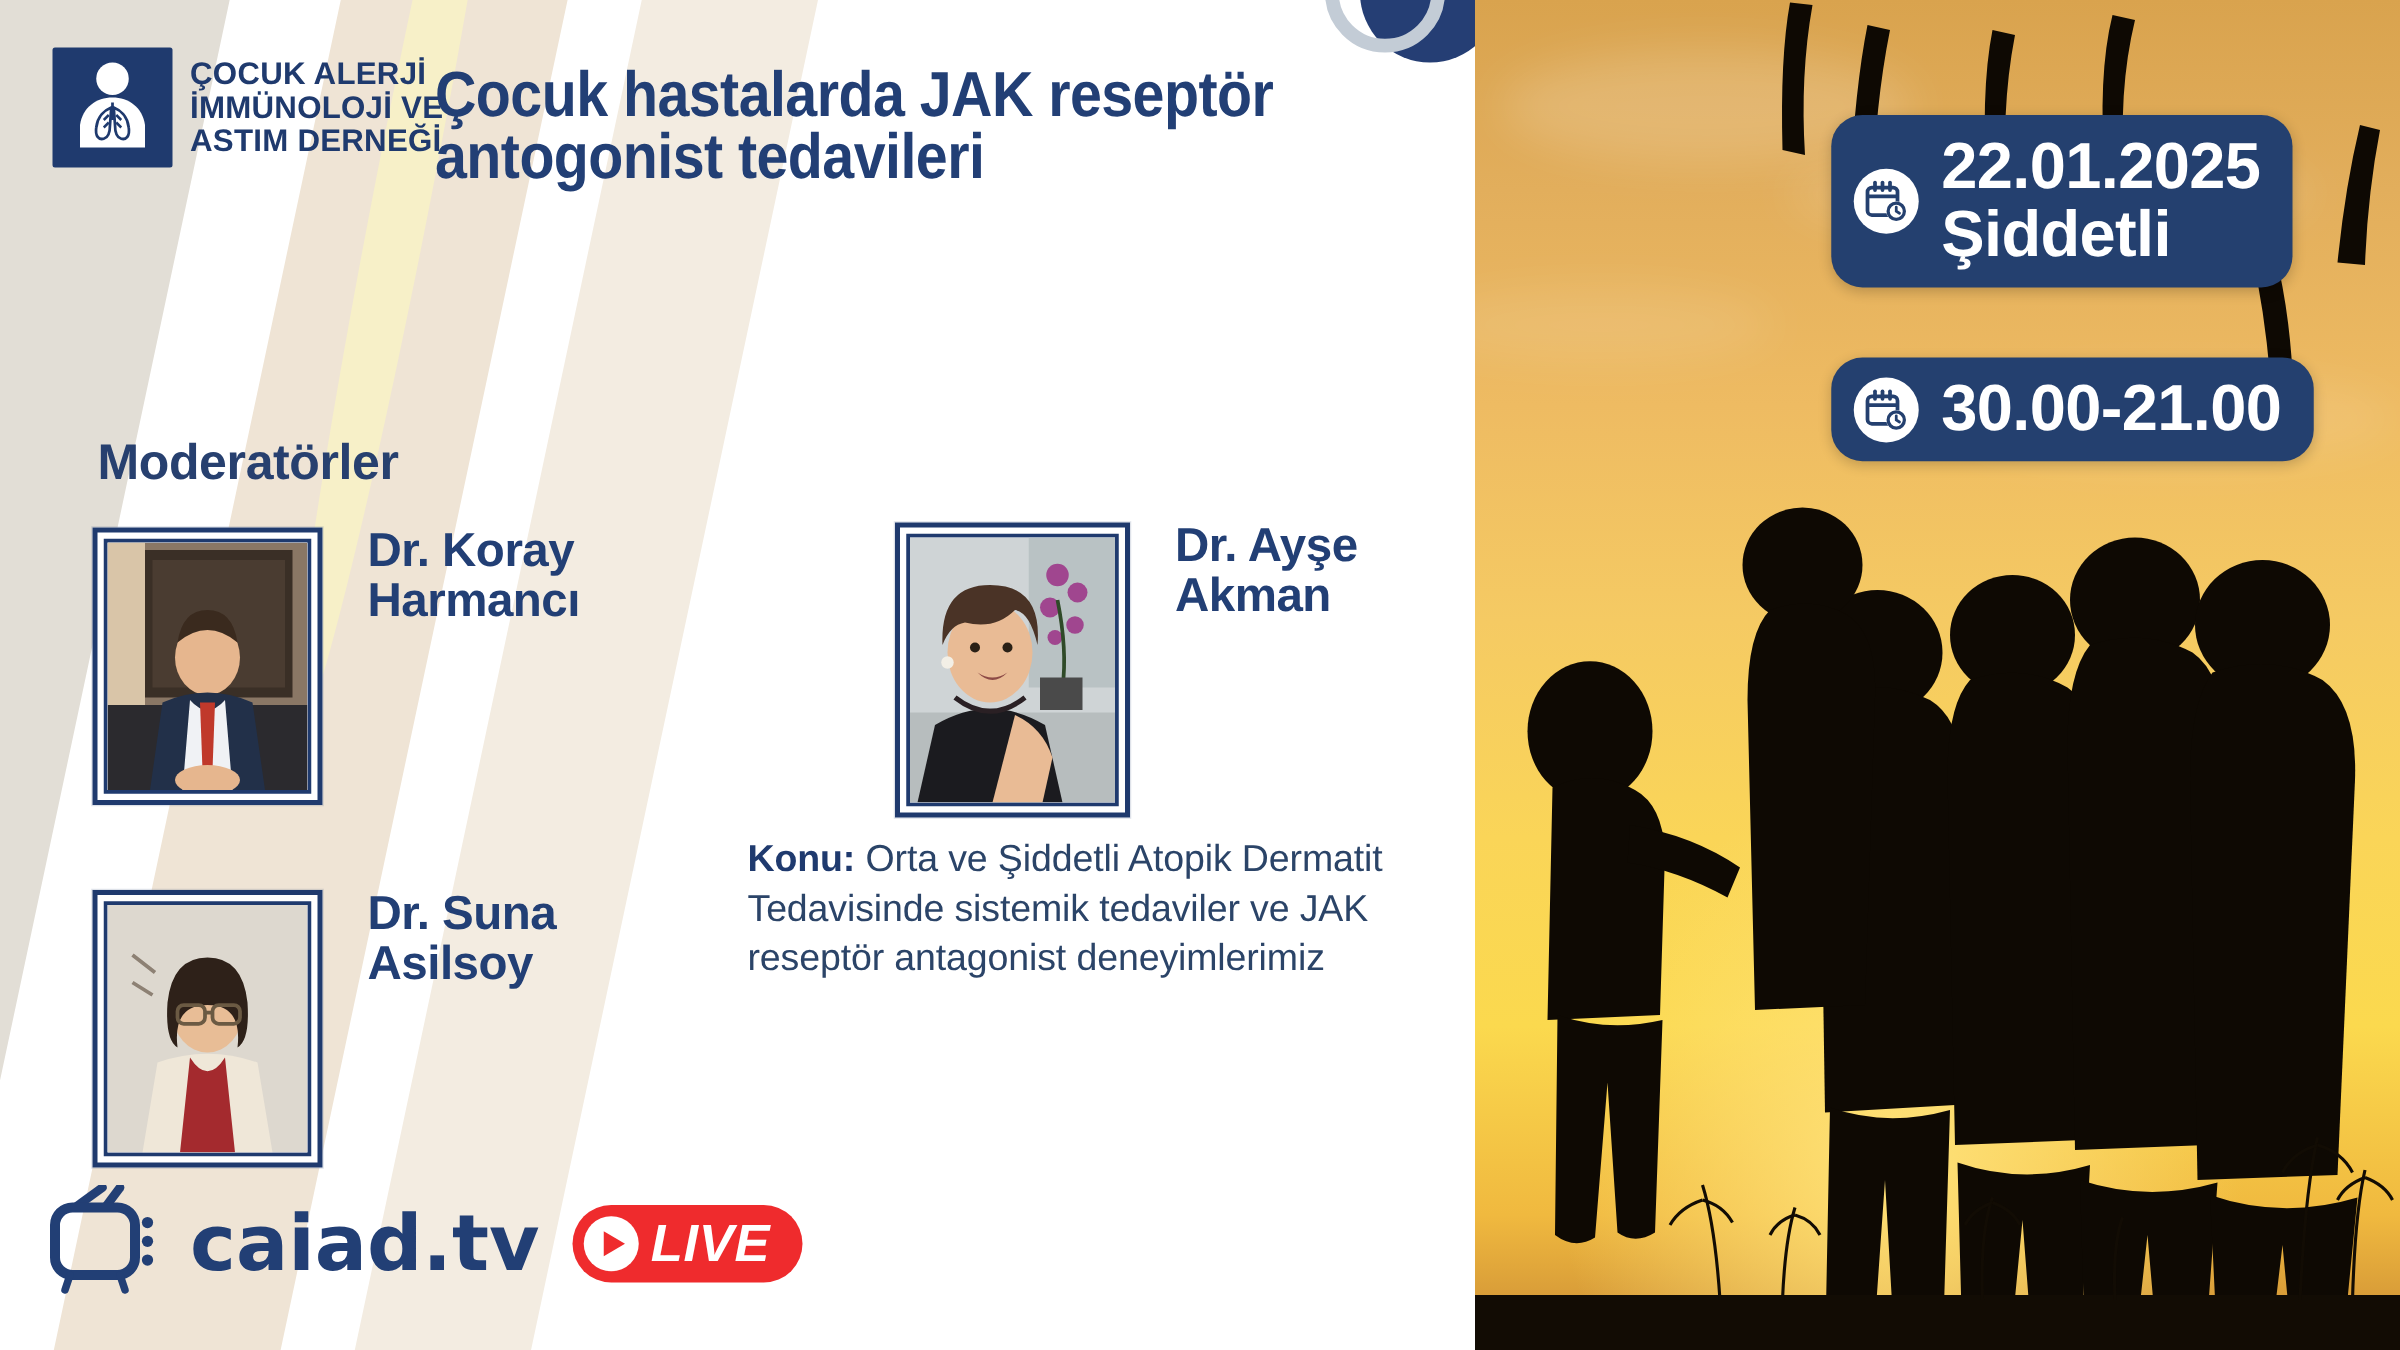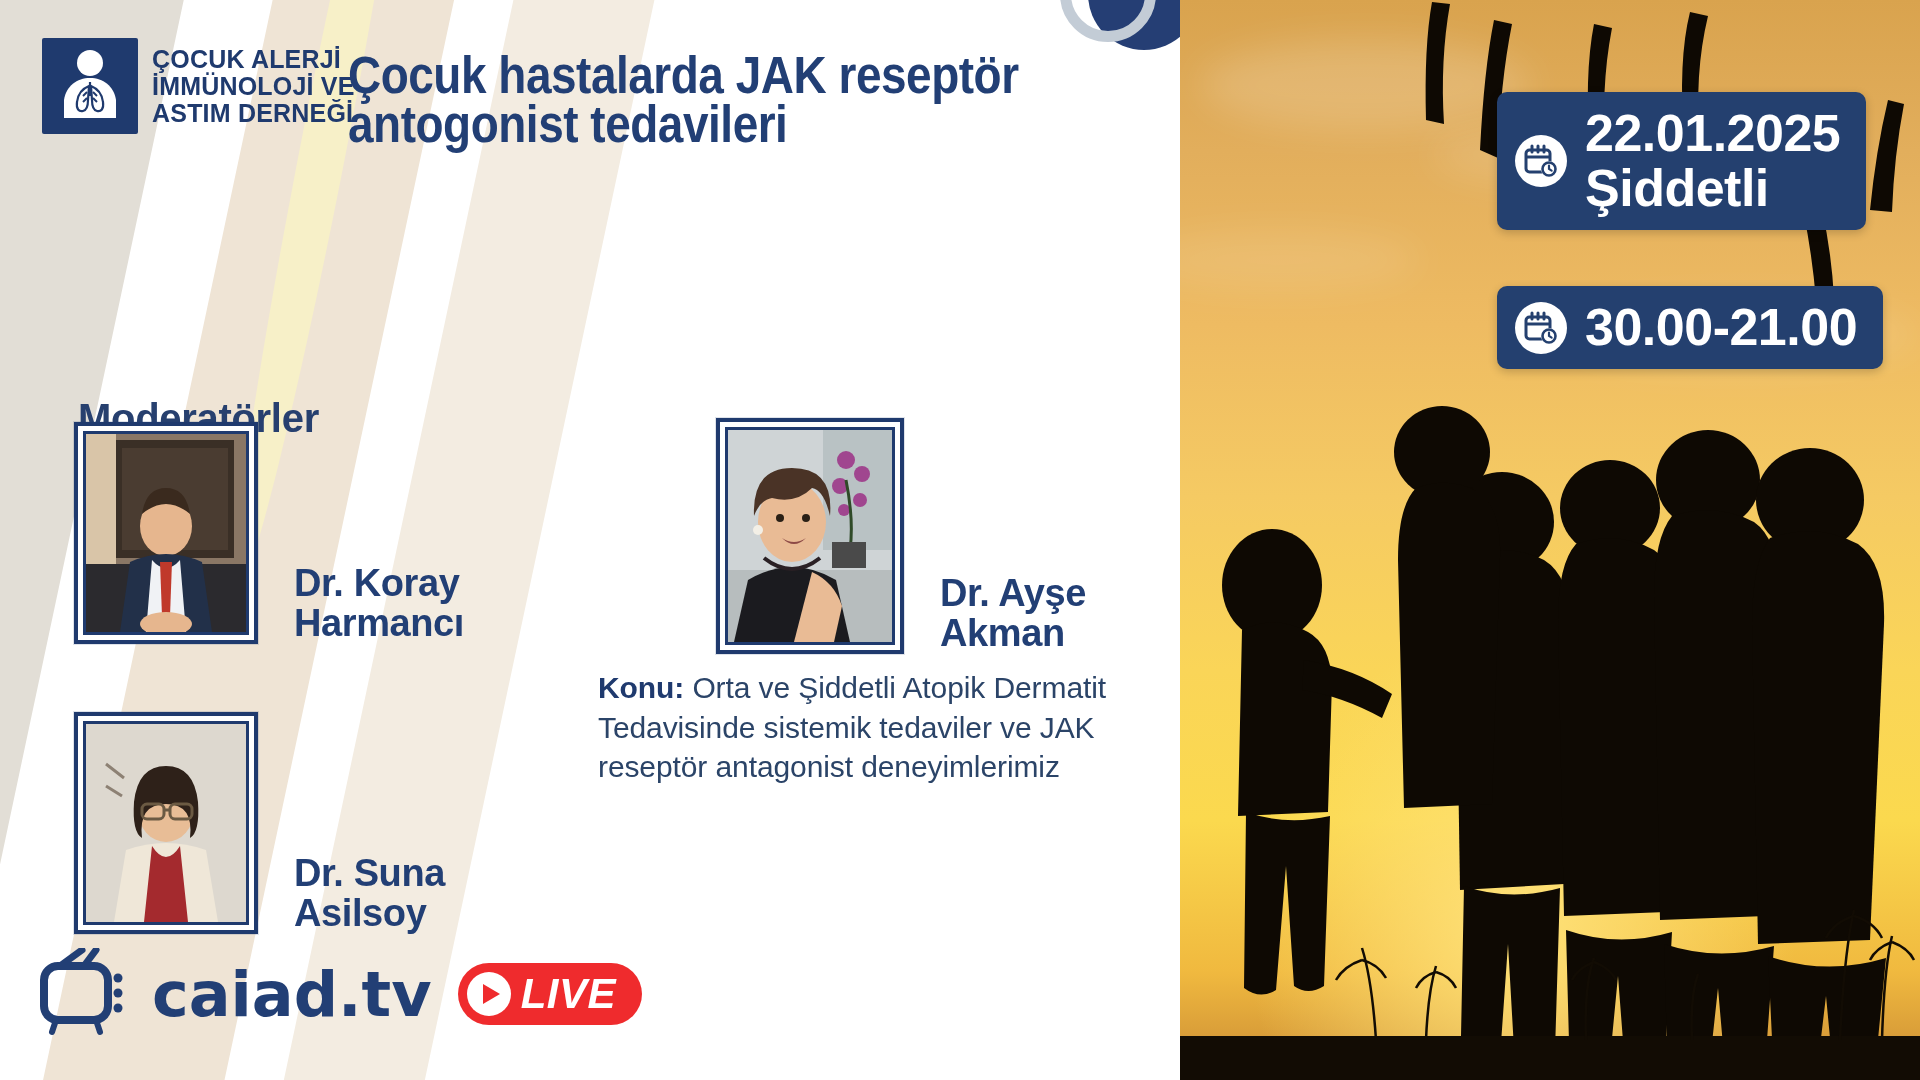--- a/index.html
+++ b/index.html
@@ -58,27 +58,27 @@
     position:absolute; left:348px; top:52px; width:820px; z-index:6;
     color:#223f75; font-weight:bold; font-size:51px; line-height:0.96;
     letter-spacing:-0.5px;
     transform:scaleX(0.9); transform-origin:left top;
   }
   .title span { display:block; }
 
   
   .sec-label {
     position:absolute; z-index:6; color:#27406f;
-    font-weight:bold; font-size:40px; letter-spacing:-0.3px;margin-top:48px;
+    font-weight:bold; font-size:40px; letter-spacing:-0.3px;
   }
   .sec-moderators { left:78px; top:348px; }
   .sec-speaker   { left:718px; top:348px; }
 
   
-  .person { position:absolute; z-index:6; display:flex; align-items:flex-end; }
+  .person { position:absolute; z-index:6; display:flex; align-items:flex-start; }
   .frame {
     border:4px solid #1f3a6e; background:#ffffff; padding:5px; flex:none;
     box-shadow:0 0 0 1px rgba(31,58,110,.15);
   }
   .frame-inner { border:3px solid #1f3a6e; overflow:hidden; }
   .photo { display:block; background:#cfd4da; }
   .pname {
     color:#223f75; font-weight:bold; font-size:38px; line-height:1.05;
     margin-left:36px; letter-spacing:-0.4px;
   }
@@ -130,23 +130,22 @@
   }
   .cloud { position:absolute; border-radius:50%; background:rgba(255,255,255,.16); filter:blur(18px); }
   .c1 { left:20px;  top:40px;  width:330px; height:90px; }
   .c2 { left:250px; top:120px; width:420px; height:70px; background:rgba(255,255,255,.13);}
   .c3 { left:-40px; top:230px; width:280px; height:60px; background:rgba(255,255,255,.10);}
   .c4 { left:380px; top:300px; width:360px; height:70px; background:rgba(255,255,255,.10);}
 
   
   .badge {
     position:absolute; z-index:9; display:flex; align-items:center; gap:18px;
-    background:#24406f; border-radius:10px; padding:14px 26px 14px 18px;
+    background:#24406f; border-radius:25px; padding:14px 26px 14px 18px;
     box-shadow:0 3px 10px rgba(0,0,0,.2);
-    margin-left:32px;
   }
   .badge-date { left:1465px; top:92px; }
   .badge-time { left:1465px; top:286px; }
   .badge-icon {
     width:52px; height:52px; border-radius:50%; background:#ffffff; flex:none;
     display:flex; align-items:center; justify-content:center;
   }
   .badge-text { color:#ffffff; font-weight:bold; font-size:52px; line-height:1.06; letter-spacing:-0.5px; white-space:nowrap; }
   .badge-text span { display:block; }
   .badge-time .badge-text { font-size:52px; }

